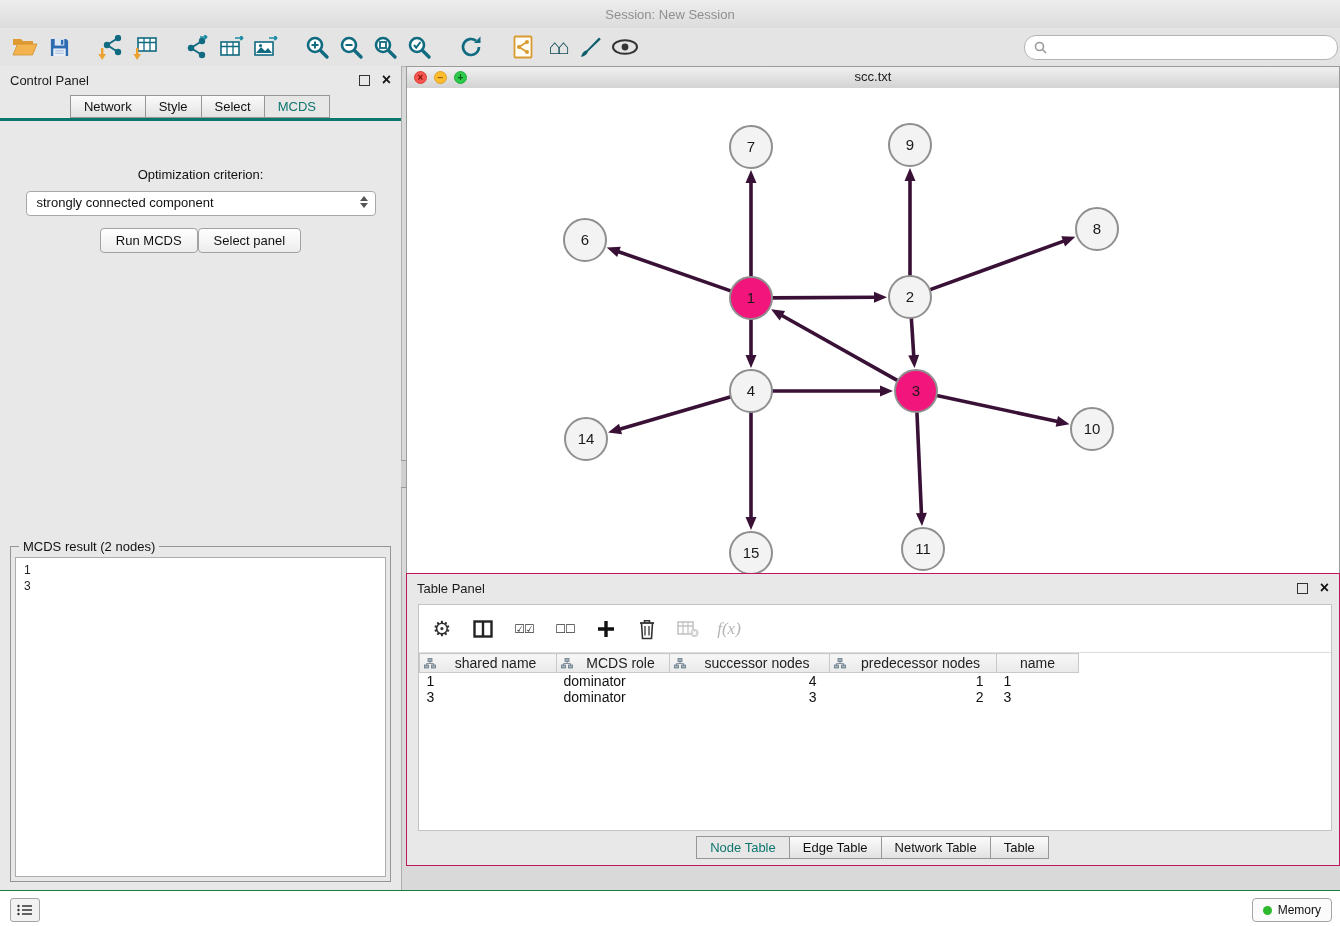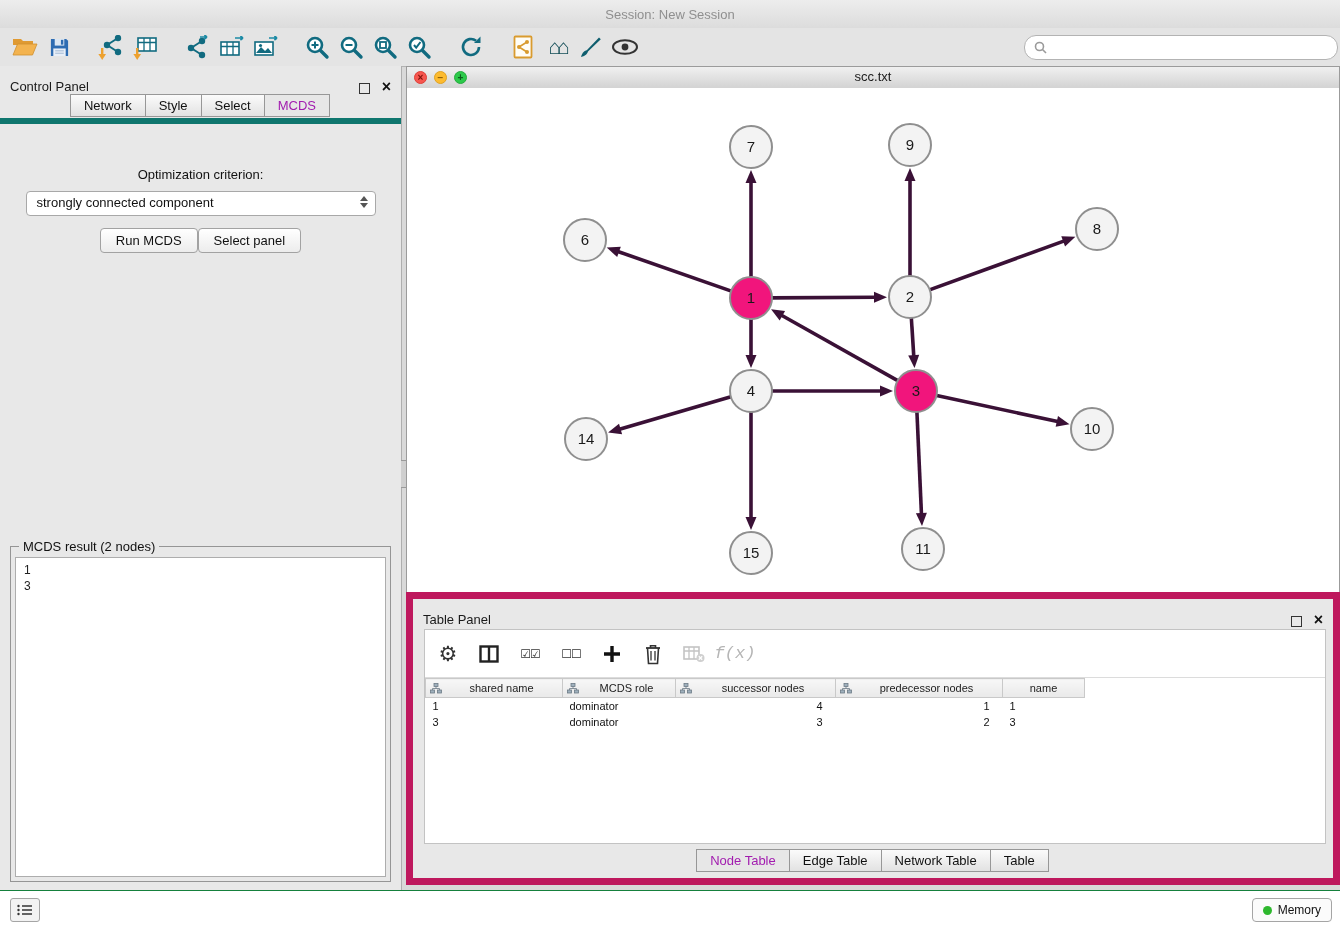--- a/index.html
+++ b/index.html
@@ -18,29 +18,29 @@
   .tb-btn{width:34px;height:32px;display:flex;align-items:center;justify-content:center;cursor:default;flex:0 0 auto}
   .tb-gap{width:18px;flex:0 0 auto}
   .houses{color:#114c56;font-weight:bold;font-size:21px;letter-spacing:-4px;line-height:20px}
   .search{position:absolute;right:10px;top:7px;width:294px;height:23px;background:#fff;
     border:1px solid #b3b3b3;border-radius:12px;display:flex;align-items:center;padding:0 9px;gap:6px}
   .search input{border:0;outline:0;flex:1;font-size:13px;font-family:inherit;background:transparent}
 
   
   .control-panel{position:absolute;left:0;top:66px;width:401px;height:824px;background:#e8e8e8;
     border-right:1px solid #aeaeae}
-  .panel-header{height:28px;display:flex;align-items:flex-end;padding:0 10px;font-size:13px;color:#1a1a1a;gap:12px}
+  .panel-header{height:28px;display:flex;align-items:center;padding:0 10px;font-size:13px;color:#1a1a1a;gap:12px}
   .panel-header .spacer{flex:1}
   .float-box{width:9px;height:9px;border:1.5px solid #333;display:inline-block}
   .close-x{font-size:16px;font-weight:bold;color:#111;line-height:14px}
   .cp-tabs{position:absolute;left:0;top:28px;width:100%;height:24px;display:flex;
-    justify-content:center;align-items:flex-start;border-bottom:6px solid #0f766e}
+    justify-content:center;align-items:center;border-bottom:3px solid #0f766e}
   .tab{font-size:13px;padding:3px 13px 3px;border:1px solid #979797;margin-left:-1px;
     background:linear-gradient(#fbfbfb,#e2e2e2);color:#111;white-space:nowrap}
-  .tab.active{background:#e7e7e7;color:#a21caf}
+  .tab.active{background:#e7e7e7;color:#0f766e}
   .cp-content{position:absolute;left:0;top:52px;right:0;bottom:0}
   .opt-label{text-align:center;margin-top:49px;font-size:13px}
   .dropdown{position:relative;margin:9px auto 0;width:312px;height:23px;background:#fff;
     border:1px solid #a8a8a8;border-radius:4px;font-size:13px;line-height:21px;padding:0 26px 0 10px}
   .dd-arrows{position:absolute;right:7px;top:4px;display:flex;flex-direction:column;gap:2px}
   .tri-up{width:0;height:0;border-left:4px solid transparent;border-right:4px solid transparent;border-bottom:5px solid #555}
   .tri-down{width:0;height:0;border-left:4px solid transparent;border-right:4px solid transparent;border-top:5px solid #555}
   .btn-row{display:flex;justify-content:center;margin-top:12px}
   .btn{height:23px;padding:0 15px;font-size:13px;border:1px solid #a2a2a2;border-radius:4px;
     background:linear-gradient(#ffffff,#ececec);display:flex;align-items:center}
@@ -64,31 +64,31 @@
   .traffic{position:absolute;left:7px;top:4px;display:flex;gap:7px}
   .light{width:13px;height:13px;border-radius:50%;font-size:10px;line-height:12px;text-align:center;
     font-weight:bold;box-sizing:border-box}
   .light.red{background:#f6564f;border:1px solid #dd3f38;color:#7e120c}
   .light.yellow{background:#fdbb2f;border:1px solid #dfa223;color:#8a5d06}
   .light.green{background:#2cc94a;border:1px solid #25ab3e;color:#0b5e1c}
   .nw-canvas{position:absolute;left:0;top:21px;right:0;bottom:0;background:#fff}
   .nw-canvas svg{position:absolute;left:0;top:0}
 
   
-  .table-panel{position:absolute;left:406px;top:592px;width:934px;height:293px;background:#e8e8e8;
-    border:7px solid #be185d;box-sizing:border-box}
+  .table-panel{position:absolute;left:406px;top:573px;width:934px;height:293px;background:#e8e8e8;
+    border:1px solid #be185d;box-sizing:border-box}
   .tp-body{position:absolute;left:11px;right:7px;top:30px;bottom:34px;background:#fff;border:1px solid #c3c3c3}
   .tp-toolbar{height:47px;border-bottom:1px solid #dcdcdc;display:flex;align-items:center;
     padding-left:10px;gap:15px}
   .tp-tool{width:26px;height:26px;display:flex;align-items:center;justify-content:center}
   .gear-glyph{font-size:21px;color:#333;line-height:24px}
   .checks{font-size:12px;color:#333;letter-spacing:-1px}
-  .fx{font-family:Liberation Mono, monospace;font-style:italic;font-size:17px;color:#b5b5b5}
+  .fx{font-family:Liberation Serif, serif;font-style:italic;font-size:17px;color:#b5b5b5}
   .tp-table-wrap{position:absolute;left:0;right:0;top:48px;bottom:0;overflow:hidden;background:#fff}
-  table.node-table{border-collapse:collapse;table-layout:fixed;width:659px;font-size:11px}
+  table.node-table{border-collapse:collapse;table-layout:fixed;width:659px;font-size:14px}
   .node-table th{height:18px;background:linear-gradient(#f7f7f7,#e9e9e9);border:1px solid #c9c9c9;
     font-weight:normal;padding:0 4px}
   .th-inner{display:flex;align-items:center;gap:3px}
   .th-inner .col-label{flex:1;text-align:center;color:#222;overflow:hidden;white-space:nowrap}
   .node-table td{height:16px;padding:0 7px;color:#111;white-space:nowrap;overflow:hidden}
   td.al-left{text-align:left}
   td.al-right{text-align:right;padding-right:13px}
   .tp-tabs{position:absolute;left:0;right:0;bottom:6px;display:flex;justify-content:center}
 
   

